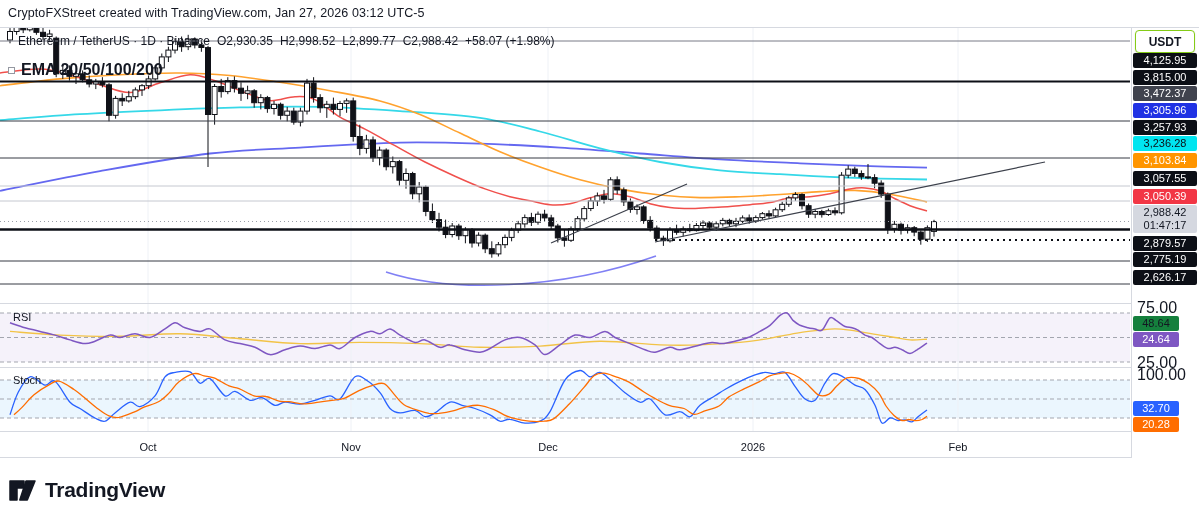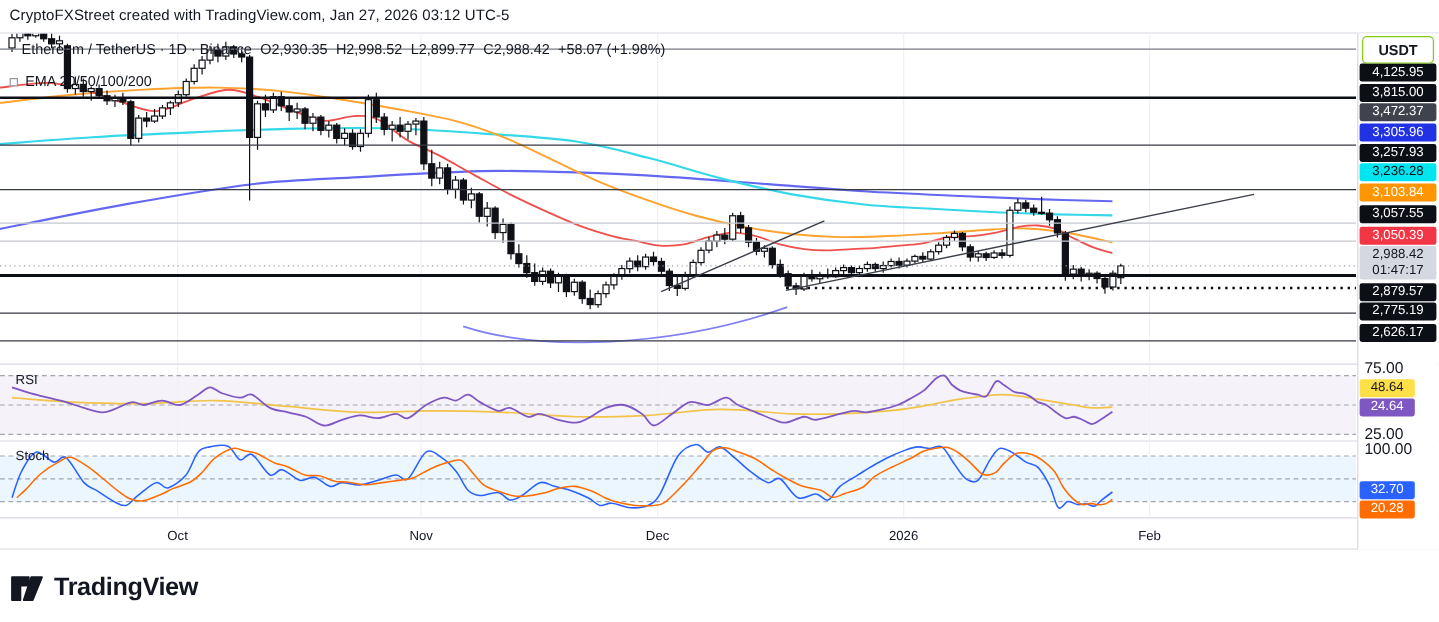--- a/index.html
+++ b/index.html
@@ -3,30 +3,30 @@
 <meta charset="utf-8">
 <style>
   html,body{margin:0;padding:0;background:#fff;}
   #app{position:relative;width:1199px;height:518px;background:#ffffff;overflow:hidden;
        font-family:"Liberation Sans",sans-serif;color:#131722;}
   #chart-svg{position:absolute;left:0;top:0;}
   .abs{position:absolute;}
   .watermark{left:8px;top:6px;font-size:12.5px;font-weight:500;letter-spacing:.1px;}
   .legend1{left:18px;top:34px;font-size:12px;white-space:nowrap;}
   .legend1 span{margin-right:7px;}
-  .legend2{left:8px;top:61px;font-size:12px;display:flex;align-items:center;}
+  .legend2{left:8px;top:61px;font-size:16px;display:flex;align-items:center;font-weight:bold;}
   .bullet{display:inline-block;width:5px;height:5px;border:1px solid #9598a1;background:#fff;margin-right:6px;}
   .pane-label{font-size:11px;font-weight:500;}
   .scale-col{left:1131px;top:28px;width:68px;height:430px;background:#fff;border-left:1px solid #d6d9e0;}
   .cur-btn{left:1135px;top:30px;width:58px;height:21px;background:#fff;border:1px solid #84cc16;border-radius:4px;
            box-shadow:0 1px 2px rgba(0,0,0,.12);font-size:12px;font-weight:600;display:flex;align-items:center;justify-content:center;z-index:5;}
   .plabel{left:1133px;width:64px;height:15px;border-radius:2px;font-size:11px;line-height:15px;text-align:center;z-index:2;}
   .plabel2{left:1133px;width:64px;height:28px;border-radius:2px;font-size:11px;line-height:13px;text-align:center;padding-top:1px;box-sizing:border-box;z-index:2;}
   .axis-label{font-size:11px;transform:translateX(-50%);top:441px;}
-  .scale-text{font-size:13px;left:1137px;}
+  .scale-text{font-size:16px;left:1137px;}
   .badge{left:1133px;width:46px;height:15px;border-radius:2px;font-size:11px;line-height:15px;text-align:center;z-index:2;}
   .footer{left:8px;top:476px;display:flex;align-items:center;gap:9px;justify-content:center;}
   .brand{font-size:21px;font-weight:700;letter-spacing:-.3px;color:#131722;}
 </style>
 </head>
 <body>
 
 <div id="app">
   <svg id="chart-svg" width="1199" height="518">
       <defs>
@@ -410,21 +410,21 @@
       <div class="abs plabel" style="top: 269.5px; background: rgb(12, 15, 22); color: rgb(255, 255, 255);">2,626.17</div>
       <div class="abs plabel2" style="top: 205px; background: rgb(213, 216, 224); color: rgb(19, 23, 34);">
         <div>2,988.42</div>
         <div>01:47:17</div>
       </div>
     </div>
 
   <div class="abs pane-label" style="left:13px;top:311px;">RSI</div>
   <div class="abs scale-text" style="top:299px;">75.00</div>
   <div class="abs scale-text" style="top:354px;">25.00</div>
-  <div class="abs badge" style="top:316px;background:#fde047;color:#131722;">48.64</div>
+  <div class="abs badge" style="top:316px;background:#15803d;color:#131722;">48.64</div>
   <div class="abs badge" style="top:332px;background:#7e57c2;color:#fff;">24.64</div>
 
   <div class="abs pane-label" style="left:13px;top:374px;">Stoch</div>
   <div class="abs scale-text" style="top:366px;">100.00</div>
   <div class="abs badge" style="top:401px;background:#2962ff;color:#fff;">32.70</div>
   <div class="abs badge" style="top:417px;background:#ff6d00;color:#fff;">20.28</div>
 
   <div id="time-labels">
       <div class="abs axis-label" style="left: 148px;">Oct</div>
       <div class="abs axis-label" style="left: 351px;">Nov</div>

